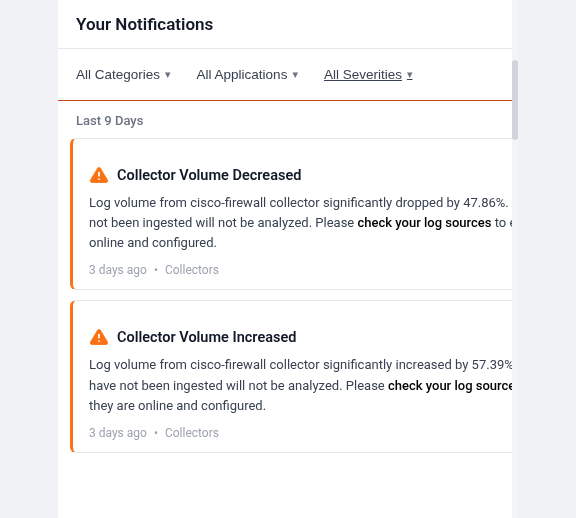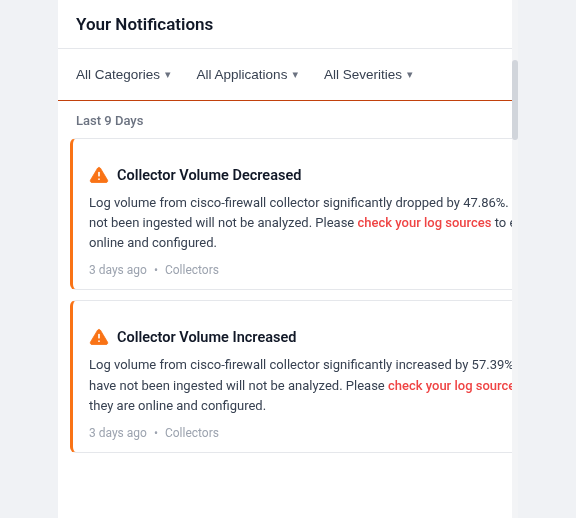--- a/index.html
+++ b/index.html
@@ -62,20 +62,21 @@
       font-size: 13.5px;
       color: #374151;
       background: none;
       border: none;
       cursor: pointer;
       padding: 4px 8px 4px 0;
       margin-right: 18px;
     }
     .filter-btn:last-child {
       margin-right: 0;
+      text-decoration: underline;
     }
     .filter-chevron {
       color: #6b7280;
       font-size: 11px;
     }
     .section-header {
       display: flex;
       align-items: center;
       justify-content: space-between;
       padding: 12px 18px 10px 18px;
@@ -139,21 +140,21 @@
       border-radius: 50%;
       flex-shrink: 0;
     }
     .notification-body {
       font-size: 13px;
       color: #374151;
       line-height: 1.55;
       margin-bottom: 10px;
     }
     .notification-link {
-      color: #ef4444;
+      color: #000000;
       font-weight: 500;
       text-decoration: none;
       cursor: pointer;
     }
     .notification-meta {
       font-size: 12px;
       color: #9ca3af;
     }
     .meta-dot {
       margin: 0 4px;

